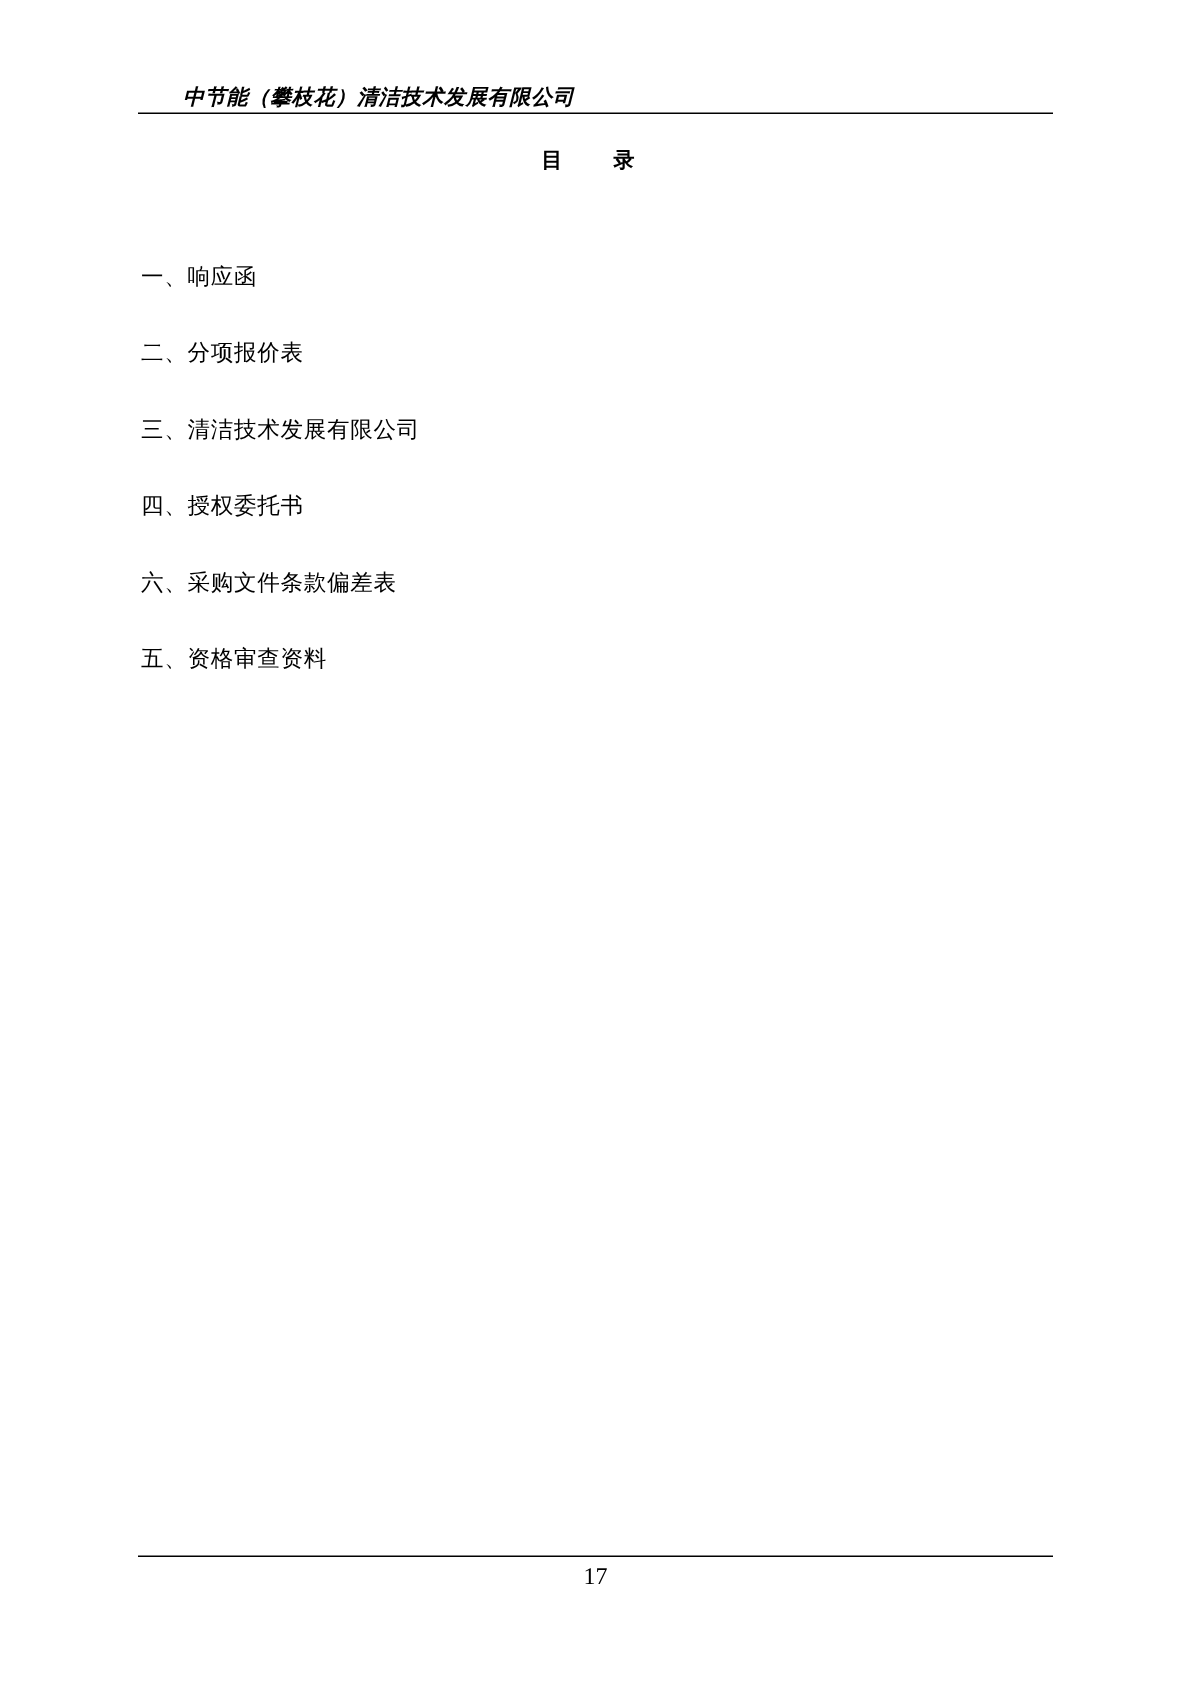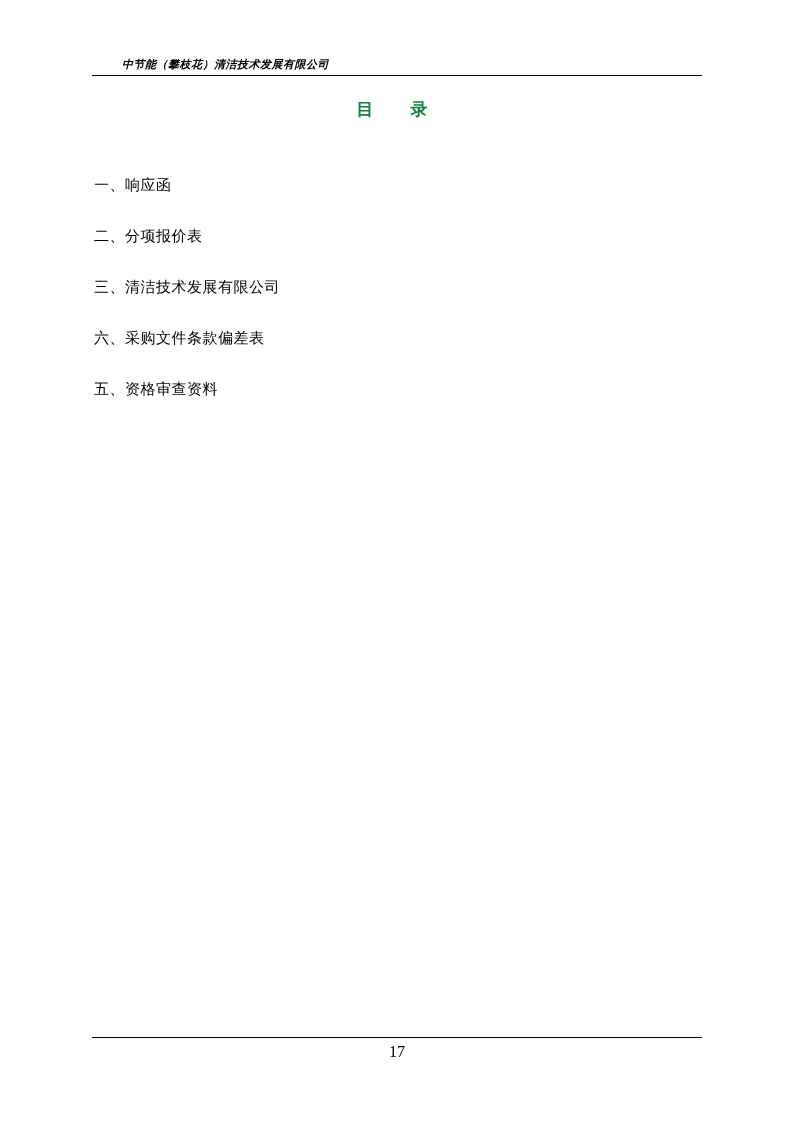--- a/index.html
+++ b/index.html
@@ -26,41 +26,41 @@
     position: absolute;
     left: 92px;
     top: 58px;
     width: 610px;
     box-sizing: border-box;
     border-bottom: 1px solid #000000;
     padding-bottom: 3px;
   }
   .header-text {
     font-family: "DejaVu Serif", "Liberation Serif", serif;
-    font-size: 11px;
+    font-size: 14px;
     font-weight: bold;
     font-style: italic;
     letter-spacing: 0.5px;
     color: #000000;
     padding-left: 30px;
     line-height: 14px;
     white-space: nowrap;
   }
   
   .doc-title {
     position: absolute;
     left: 0;
     top: 98px;
     width: 794px;
     text-align: center;
     font-family: "DejaVu Serif", "Liberation Serif", serif;
-    font-size: 17px;
+    font-size: 14px;
     font-weight: bold;
     letter-spacing: 10px;
-    color: #15803d;
+    color: #000000;
   }
   
   .toc {
     position: absolute;
     left: 94px;
     top: 148px;
     width: 610px;
   }
   .toc-item {
     font-family: "Liberation Serif", "DejaVu Serif", serif;
@@ -96,20 +96,21 @@
   <div class="header">
     <div class="header-text">中节能（攀枝花）清洁技术发展有限公司</div>
   </div>
 
   <div class="doc-title">目　录</div>
 
   <div class="toc">
     <div class="toc-item">一、响应函</div>
     <div class="toc-item">二、分项报价表</div>
     <div class="toc-item">三、清洁技术发展有限公司</div>
+    <div class="toc-item">四、授权委托书</div>
     <div class="toc-item">六、采购文件条款偏差表</div>
     <div class="toc-item">五、资格审查资料</div>
   </div>
 
   <div class="footer">
     <span class="page-number">17</span>
   </div>
 
 </div>
 

